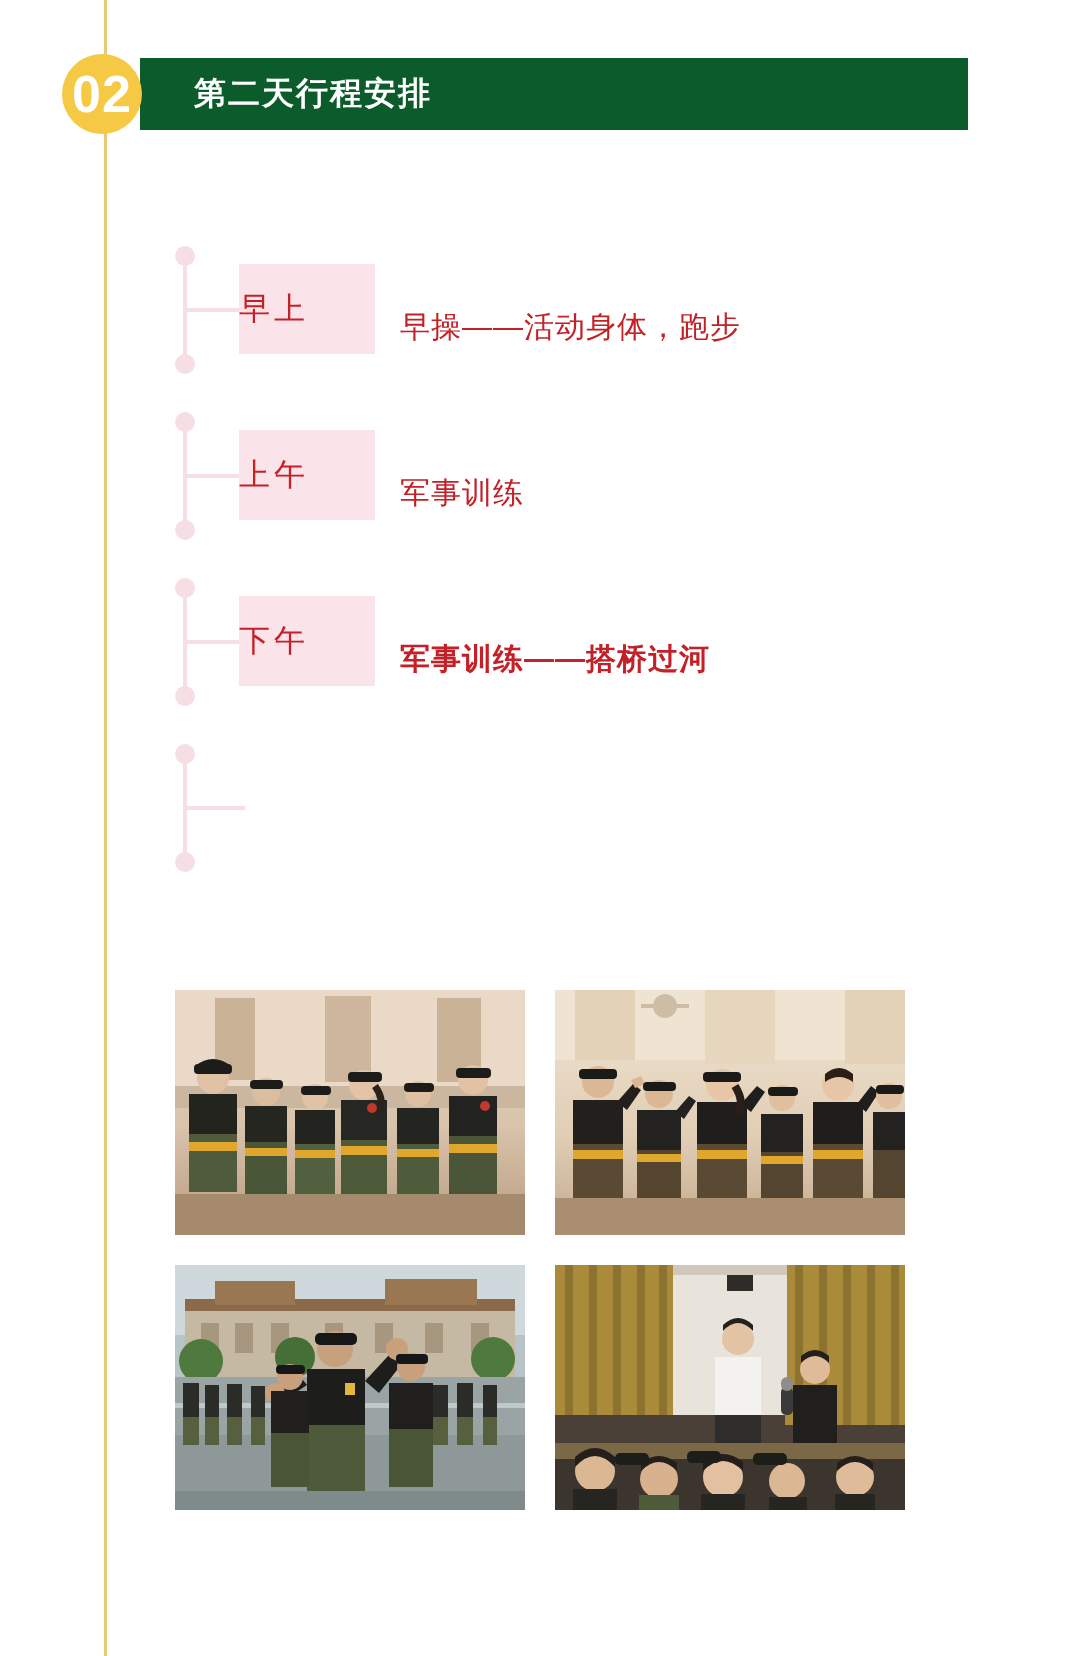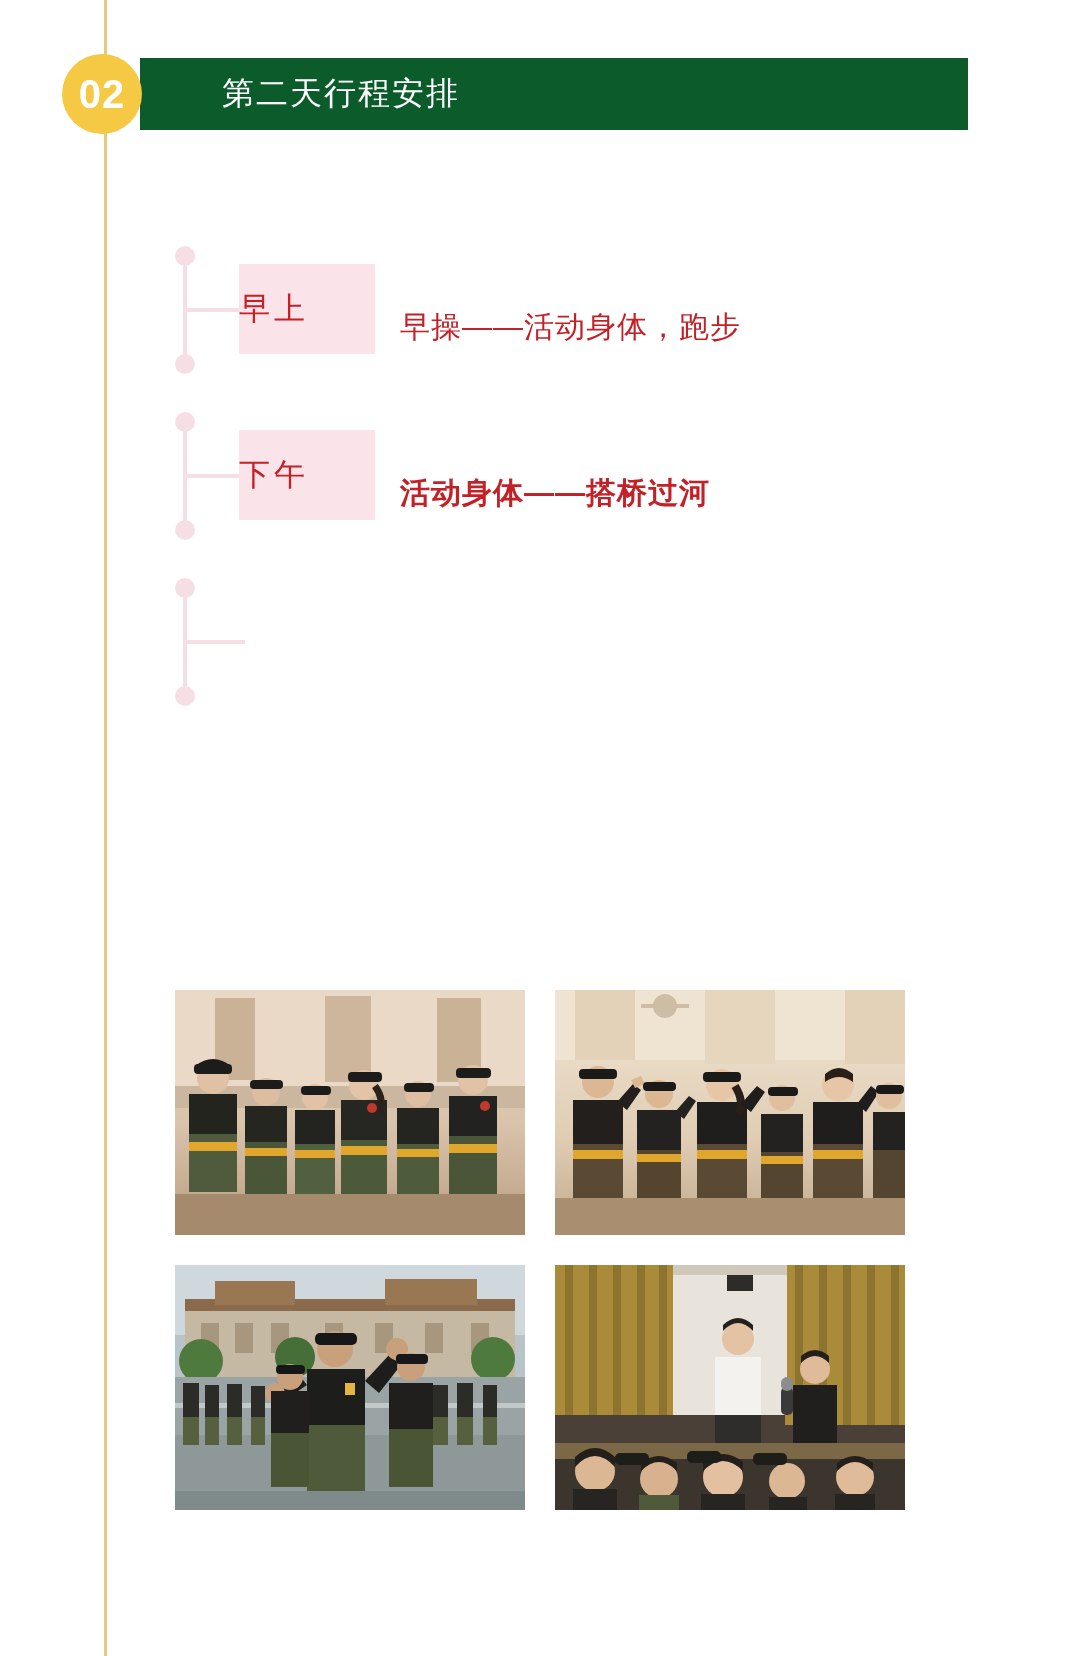--- a/index.html
+++ b/index.html
@@ -33,40 +33,40 @@
     width: 828px;
     height: 72px;
     background: #0b5b2b;
     display: flex;
     align-items: center;
   }
   .header-title {
     color: #ffffff;
     font-size: 32px;
     letter-spacing: 2px;
-    margin-left: 82px;
-    font-weight: normal;
+    margin-left: 54px;
+    font-weight: bold;
     white-space: nowrap;
   }
   .badge {
     position: absolute;
     left: 62px;
     top: 54px;
     width: 80px;
     height: 80px;
     border-radius: 50%;
     background: #f6c944;
     display: flex;
     align-items: center;
     justify-content: center;
     z-index: 3;
   }
   .badge-num {
     color: #ffffff;
-    font-size: 40px;
+    font-size: 52px;
     font-weight: bold;
     letter-spacing: 1px;
   }
 
   
   .timeline {
     position: absolute;
     left: 175px;
     top: 238px;
     width: 800px;
@@ -177,31 +177,43 @@
     <div class="tl-arm"></div>
     <div class="tl-dot bottom"></div>
     <div class="tl-label">
       <span class="tl-label-text">早上</span>
     </div>
     <div class="tl-content">
       <div class="tl-line">早操——活动身体，跑步</div>
     </div>
   </div>
 
+  <div class="tl-row">
+    <div class="tl-dot top"></div>
+    <div class="tl-spine"></div>
+    <div class="tl-arm"></div>
+    <div class="tl-dot bottom"></div>
+    <div class="tl-label">
+      <span class="tl-label-text">上午</span>
+    </div>
+    <div class="tl-content">
+      <div class="tl-line">军事训练</div>
+    </div>
+  </div>
 
   <div class="tl-row">
     <div class="tl-dot top"></div>
     <div class="tl-spine"></div>
     <div class="tl-arm"></div>
     <div class="tl-dot bottom"></div>
     <div class="tl-label">
       <span class="tl-label-text">下午</span>
     </div>
     <div class="tl-content">
-      <div class="tl-line bold">活动身体——搭桥过河</div>
+      <div class="tl-line bold">军事训练——搭桥过河</div>
     </div>
   </div>
 
   <div class="tl-row">
     <div class="tl-dot top"></div>
     <div class="tl-spine"></div>
     <div class="tl-arm"></div>
     <div class="tl-dot bottom"></div>
   </div>
 

